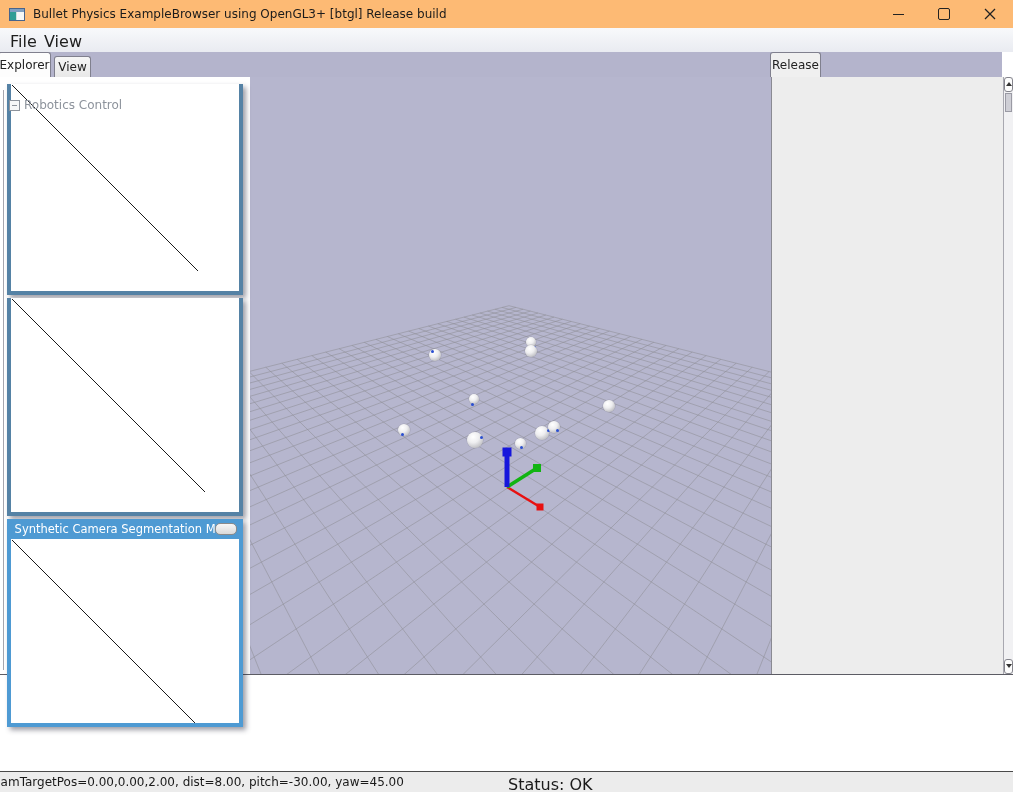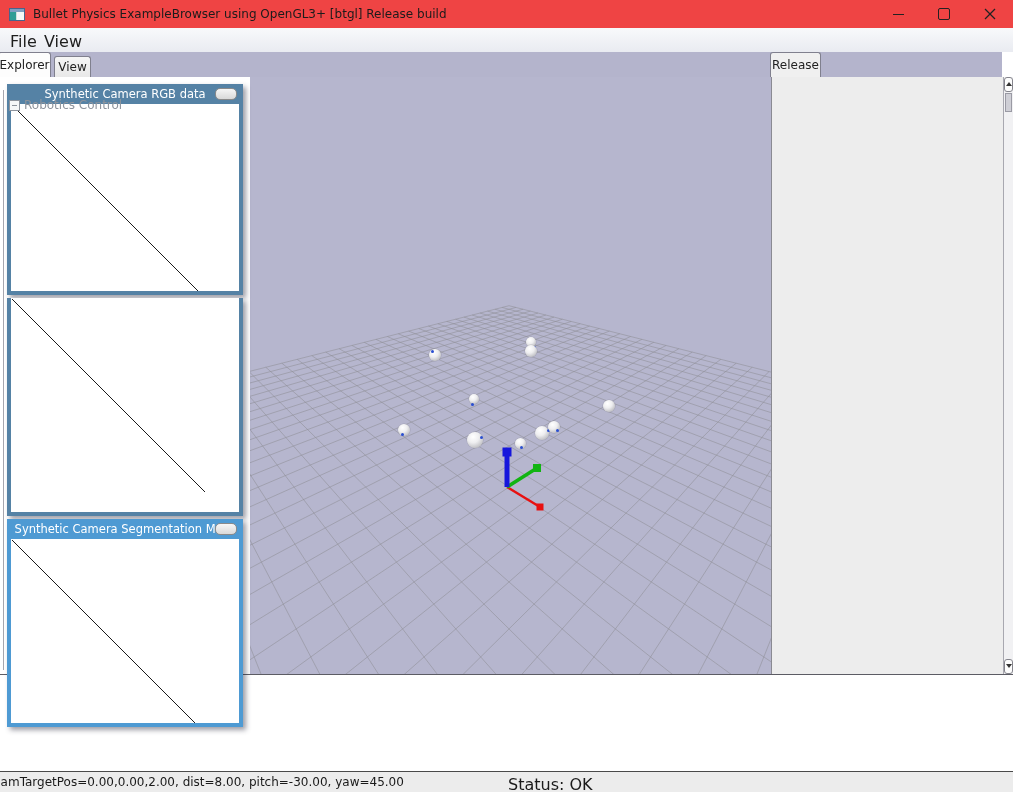--- a/index.html
+++ b/index.html
@@ -1,21 +1,21 @@
 <!DOCTYPE html>
 <html><head>
 <meta charset="utf-8">
 <style>
   html,body{margin:0;padding:0}
   body{
     width:1013px;height:792px;position:relative;overflow:hidden;
     font-family:"DejaVu Sans","Liberation Sans",sans-serif;background:#ffffff;
   }
   
-  .titlebar{position:absolute;left:0;top:0;width:1013px;height:28px;background:#ef4444;display:flex;align-items:center}
+  .titlebar{position:absolute;left:0;top:0;width:1013px;height:28px;background:#fdba74;display:flex;align-items:center}
   .app-icon{width:16px;height:13px;margin-left:9px;border:1px solid #48648c;background:linear-gradient(90deg,#2f9e94 0 44%,#cfe2da 44% 52%,#f6f8f7 52%);box-sizing:border-box;position:relative}
   .app-icon::before{content:"";position:absolute;left:0;top:0;right:0;height:3px;background:#7f9fc0}
   .title-text{margin-left:8px;font-size:12px;color:#1b1b1b;white-space:nowrap}
   .win-controls{position:absolute;right:0;top:0;height:28px;display:flex}
   .win-btn{width:46px;height:28px;display:flex;align-items:center;justify-content:center}
   .glyph-min{width:11px;height:1px;background:#222}
   .glyph-max{width:10px;height:10px;border:1px solid #222;border-radius:2px}
   
   .menubar{position:absolute;left:0;top:28px;width:1013px;height:24px;background:linear-gradient(#f8f9fb,#e9ebf1)}
   .menu-item{position:absolute;top:4px;font-size:16px;color:#1d1d1d}
@@ -227,24 +227,20 @@
       </div>
   </div>
 </div>
 
 <div class="tree-row" style="top:98px">
   <span class="expand-box"></span>
   <span>Robotics Control</span>
 </div>
 
 <div class="float-panel" style="top:84px;height:211px">
-  <div class="fp-title">
-    <span>Synthetic Camera RGB data</span>
-    <div class="fp-min"></div>
-  </div>
   <div class="fp-body" style="height:187px">
     <svg width="228" height="187">
       <line x1="1" y1="1" x2="187" y2="187" stroke="#1a1a1a" stroke-width="1"></line>
     </svg>
   </div>
 </div>
 
 <div class="float-panel" style="top:298px;height:218px">
   <div class="fp-body" style="height:194px">
     <svg width="228" height="194">

